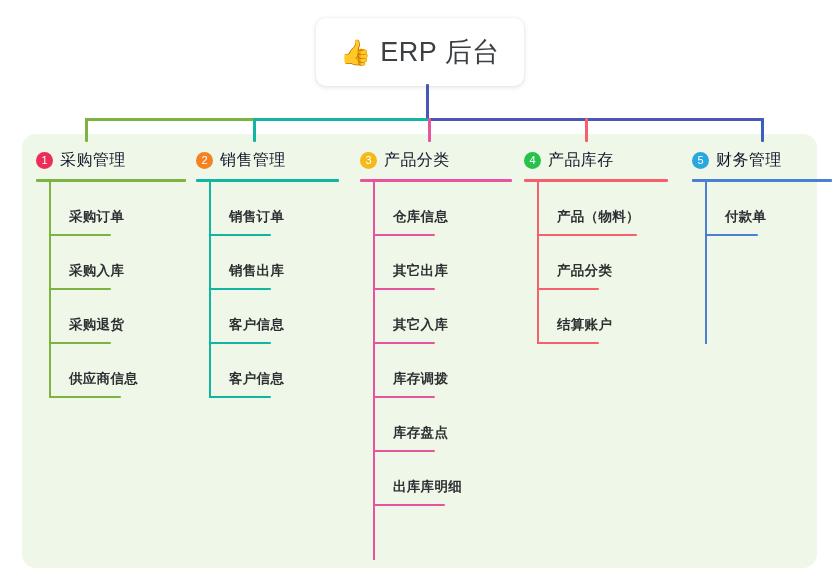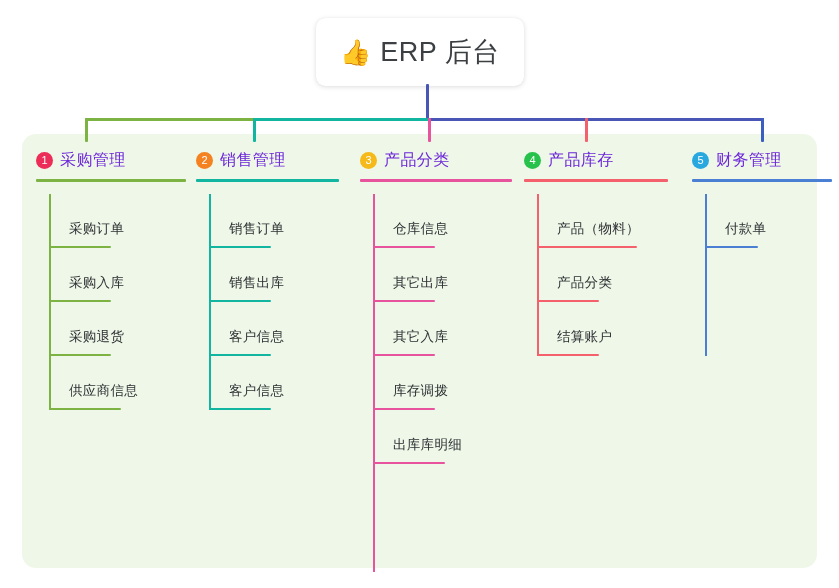--- a/index.html
+++ b/index.html
@@ -85,34 +85,35 @@
     border-radius: 50%;
     color: #ffffff;
     font-size: 11px;
     line-height: 17px;
     text-align: center;
     font-weight: normal;
     flex: 0 0 auto;
   }
   .col-title {
     font-size: 16px;
-    color: #6d28d9;
+    color: #0f172a;
     letter-spacing: 0.4px;
   }
   .header-rule {
     height: 3px;
     margin-top: 5px;
     border-radius: 1px;
   }
 
   
   .tree {
     position: relative;
-    margin-top: 12px;
+    margin-top: 0px;
     padding-left: 13px;
+    font-weight: bold;
   }
   .spine {
     position: absolute;
     left: 13px;
     top: 0;
     width: 2px;
   }
   .leaf {
     position: relative;
     height: 54px;
@@ -230,20 +231,24 @@
           </div>
           <div class="leaf">
             <span class="leaf-label">其它入库</span>
             <div class="leaf-rule" style="background: rgb(232, 83, 158); width: 62px;"></div>
           </div>
           <div class="leaf">
             <span class="leaf-label">库存调拨</span>
             <div class="leaf-rule" style="background: rgb(232, 83, 158); width: 62px;"></div>
           </div>
           <div class="leaf">
+            <span class="leaf-label">库存盘点</span>
+            <div class="leaf-rule" style="background: rgb(232, 83, 158); width: 62px;"></div>
+          </div>
+          <div class="leaf">
             <span class="leaf-label">出库库明细</span>
             <div class="leaf-rule" style="background: rgb(232, 83, 158); width: 71.5px;"></div>
           </div>
         </div>
       </div>
       <div class="column" style="left: 524px; top: 146px; width: 144px;">
         <div class="col-header">
           <span class="badge" style="background: rgb(39, 194, 76);">4</span>
           <span class="col-title">产品库存</span>
         </div>

